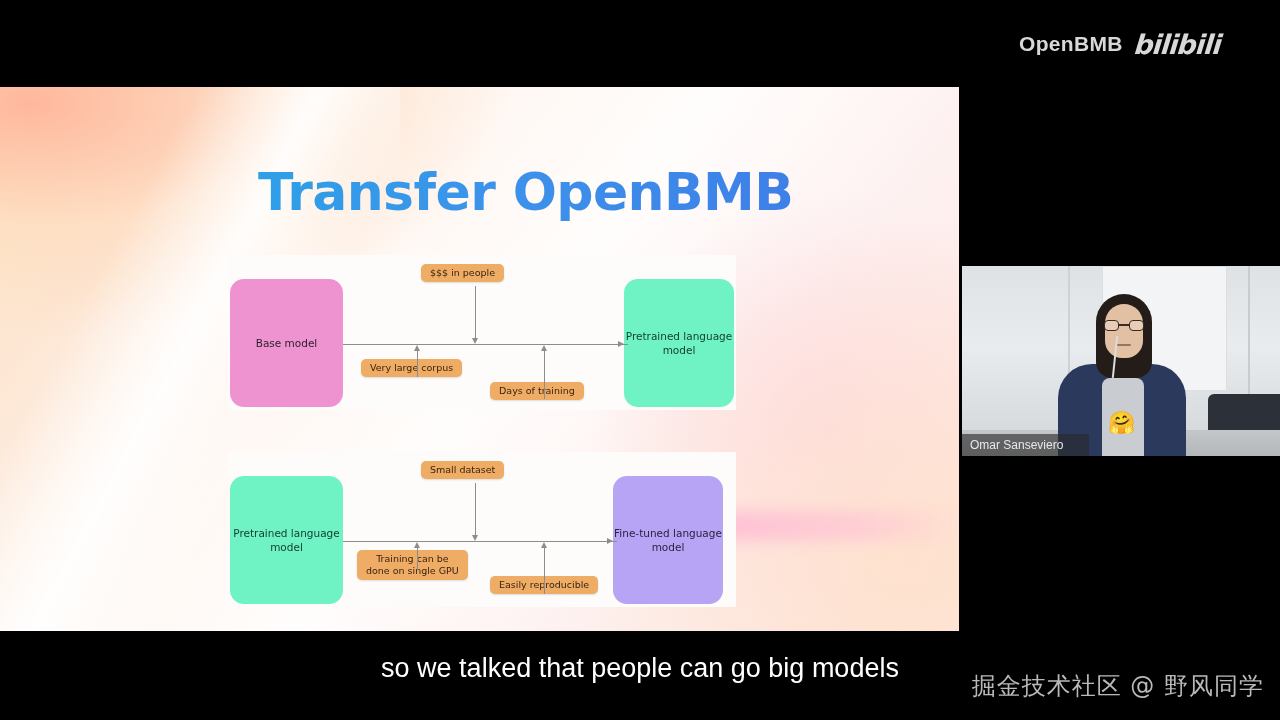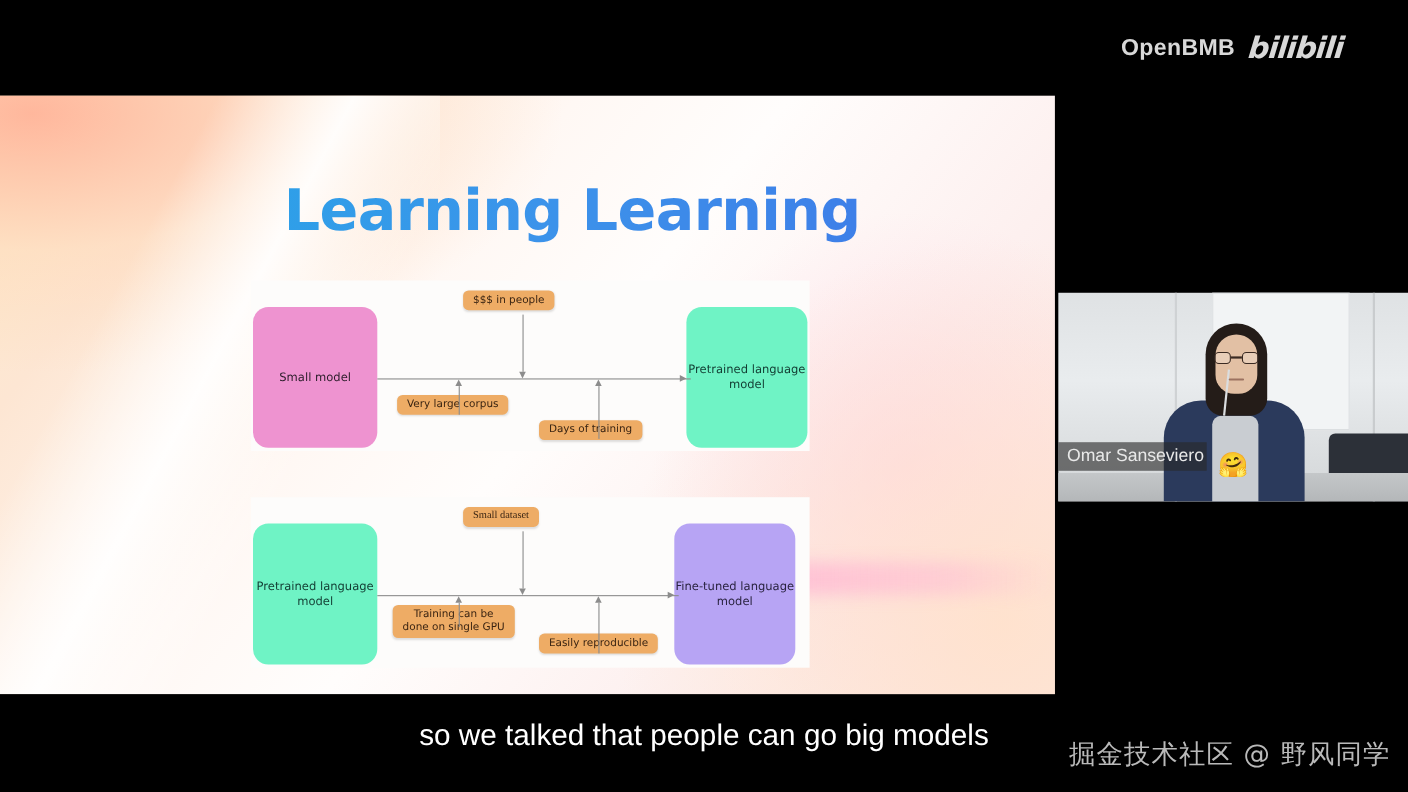--- a/index.html
+++ b/index.html
@@ -147,22 +147,22 @@
   }
   #webcam .mouth {
     position:absolute; left:155px; top:78px; width:14px; height:2px;
     background:#9c7260; border-radius:2px;
   }
   #webcam .earbud {
     position:absolute; left:152px; top:70px; width:2px; height:42px; background:#dadde0;
     transform:rotate(6deg);
   }
   #name-label {
-    position:absolute; left:0px; bottom:28px; padding:4px 2px 4px 8px;
-    background:rgba(40,40,40,.62); color:#e8e8e8; font-size:16px;
+    position:absolute; left:0px; bottom:0; padding:4px 26px 4px 8px;
+    background:rgba(40,40,40,.62); color:#e8e8e8; font-size:12px;
     font-family:"Liberation Sans", sans-serif;
   }
 
   
   #subtitles {
     position:absolute; left:0; top:632px; width:1280px; height:72px;
     display:flex; flex-direction:column; align-items:center; justify-content:center;
     gap:2px; background:#000;
   }
   #sub-en {
@@ -186,24 +186,24 @@
 
   <div id="brand-bar">
     <span class="brand-text">OpenBMB</span>
     <span class="bili-logo">bilibili</span>
   </div>
 
   <div id="slide">
     <div class="sheen"></div>
     <div class="pink-band"></div>
 
-    <div id="slide-title">Learning Learning</div>
+    <div id="slide-title">Transfer OpenBMB</div>
 
     <div class="diagram" id="diagram-top">
-      <div class="node pink" style="left:2px;  top:24px; width:113px; height:128px;">Small model</div>
+      <div class="node pink" style="left:2px;  top:24px; width:113px; height:128px;">Base model</div>
       <div class="node teal" style="left:396px; top:24px; width:110px; height:128px;">Pretrained
 language model</div>
 
       <div class="hline" style="left:115px; top:89px; width:285px;"></div>
       <div class="arrow-r" style="left:390px; top:85.5px;"></div>
 
       <div class="tag" style="left:193px; top:9px;">$$$ in people</div>
       <div class="vline" style="left:247px; top:31px; height:52px;"></div>
       <div class="arrow-d" style="left:243.5px; top:83px;"></div>
 
@@ -218,21 +218,21 @@
 
     <div class="diagram" id="diagram-bottom">
       <div class="node teal" style="left:2px;  top:24px; width:113px; height:128px;">Pretrained
 language model</div>
       <div class="node purple" style="left:385px; top:24px; width:110px; height:128px;">Fine-tuned
 language model</div>
 
       <div class="hline" style="left:115px; top:89px; width:274px;"></div>
       <div class="arrow-r" style="left:379px; top:85.5px;"></div>
 
-      <div class="tag" style="left:193px; top:9px;font-family:Liberation Serif, serif;">Small dataset</div>
+      <div class="tag" style="left:193px; top:9px;">Small dataset</div>
       <div class="vline" style="left:247px; top:31px; height:52px;"></div>
       <div class="arrow-d" style="left:243.5px; top:83px;"></div>
 
       <div class="tag" style="left:129px; top:98px;">Training can be
 done on single GPU</div>
       <div class="vline" style="left:189px; top:96px; height:22px;"></div>
       <div class="arrow-u" style="left:185.5px; top:90px;"></div>
 
       <div class="tag" style="left:262px; top:124px;">Easily reproducible</div>
       <div class="vline" style="left:316px; top:96px; height:46px;"></div>

